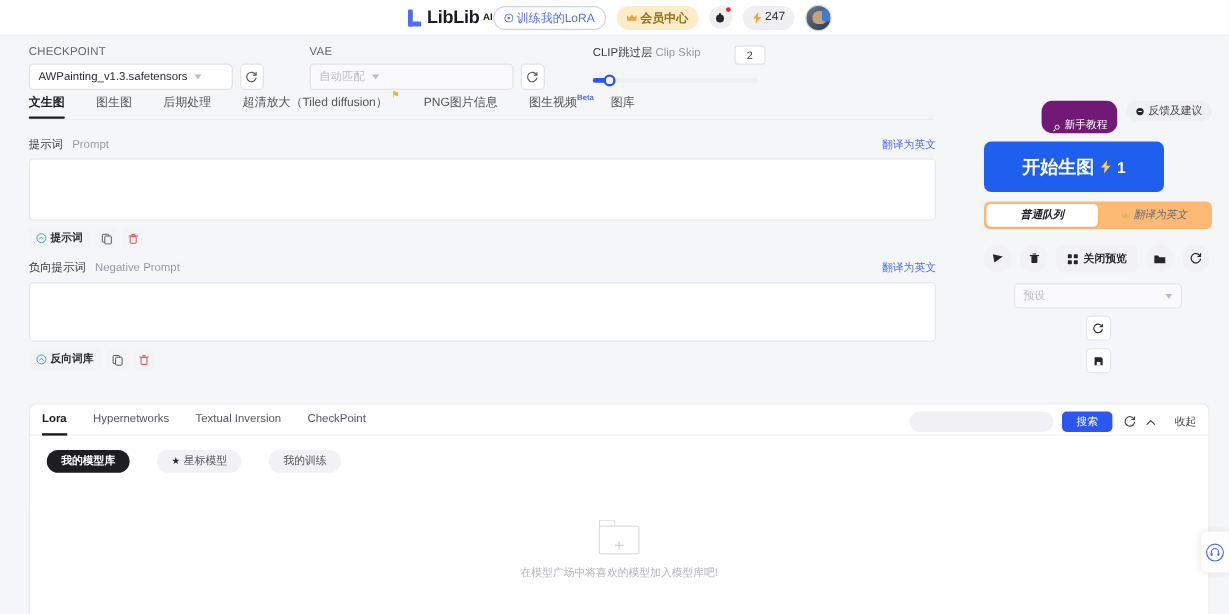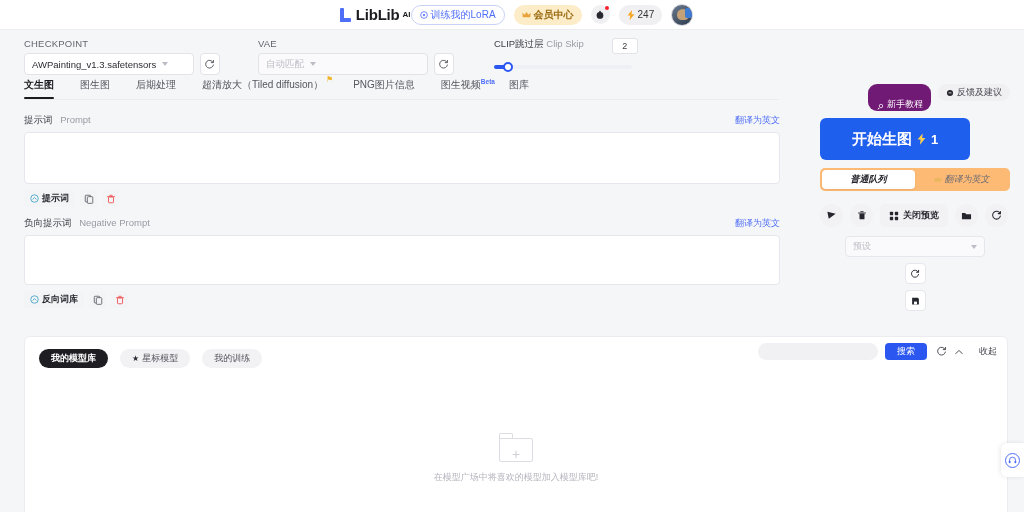--- a/index.html
+++ b/index.html
@@ -207,21 +207,21 @@
   .search-input {
     width: 120px; height: 17px; border-radius: 9px; background: #f1f1f4;
     font-size: 9px; color: #b5b5bf; padding: 0 9px; display: flex; align-items: center;
   }
   .search-btn {
     width: 42px; height: 17px; border-radius: 4px; background: #2b57f0;
     color: #fff; font-size: 9px; display: flex; align-items: center; justify-content: center;
   }
   .collapse { display: flex; align-items: center; gap: 16px; font-size: 9px; color: #44444d; }
 
-  .chips { display: flex; gap: 12px; padding: 12px 0 0 14px; }
+  .chips { display: flex; gap: 23px; padding: 12px 0 0 14px; }
   .chip {
     height: 19px; padding: 0 12px; border-radius: 10px; background: #f2f2f5;
     font-size: 9px; color: #53535c; display: flex; align-items: center; gap: 3px;
   }
   .chip.active { background: #1d1d22; color: #fff; font-weight: 600; }
 
   .empty {
     position: absolute; left: 0; right: 0; top: 96px;
     display: flex; flex-direction: column; align-items: center; gap: 9px;
   }
@@ -527,20 +527,34 @@
         <div class="preset-btn dark">
           <svg width="9" height="10" viewBox="0 0 12 12">
             <path d="M1.5 1.5 H9 L10.5 3 V10.5 H1.5 Z" fill="#26262e"></path>
             <rect x="4" y="6.8" width="4" height="3.7" fill="#fff"></rect>
           </svg>
         </div>
       </div>
     </div>
 
     <div class="lora-card">
+      <div class="lora-tabs">
+        <div class="ltab active">
+          <span>Lora</span>
+        </div>
+        <div class="ltab">
+          <span>Hypernetworks</span>
+        </div>
+        <div class="ltab">
+          <span>Textual Inversion</span>
+        </div>
+        <div class="ltab">
+          <span>CheckPoint</span>
+        </div>
+      </div>
 
       <div class="lora-search">
         <div class="search-input"></div>
         <div class="search-btn">
           <span>搜索</span>
         </div>
         <div class="preset-btn" style="border:none;background:transparent;width:14px">
           <svg width="11" height="11" viewBox="0 0 14 14">
             <path d="M11.5 4.2 A5 5 0 1 0 12 7.6" fill="none" stroke="#44444d" stroke-width="1.2" stroke-linecap="round"></path>
             <path d="M12 1.8 L12 4.6 L9.2 4.6" fill="none" stroke="#44444d" stroke-width="1.2" stroke-linecap="round"></path>

